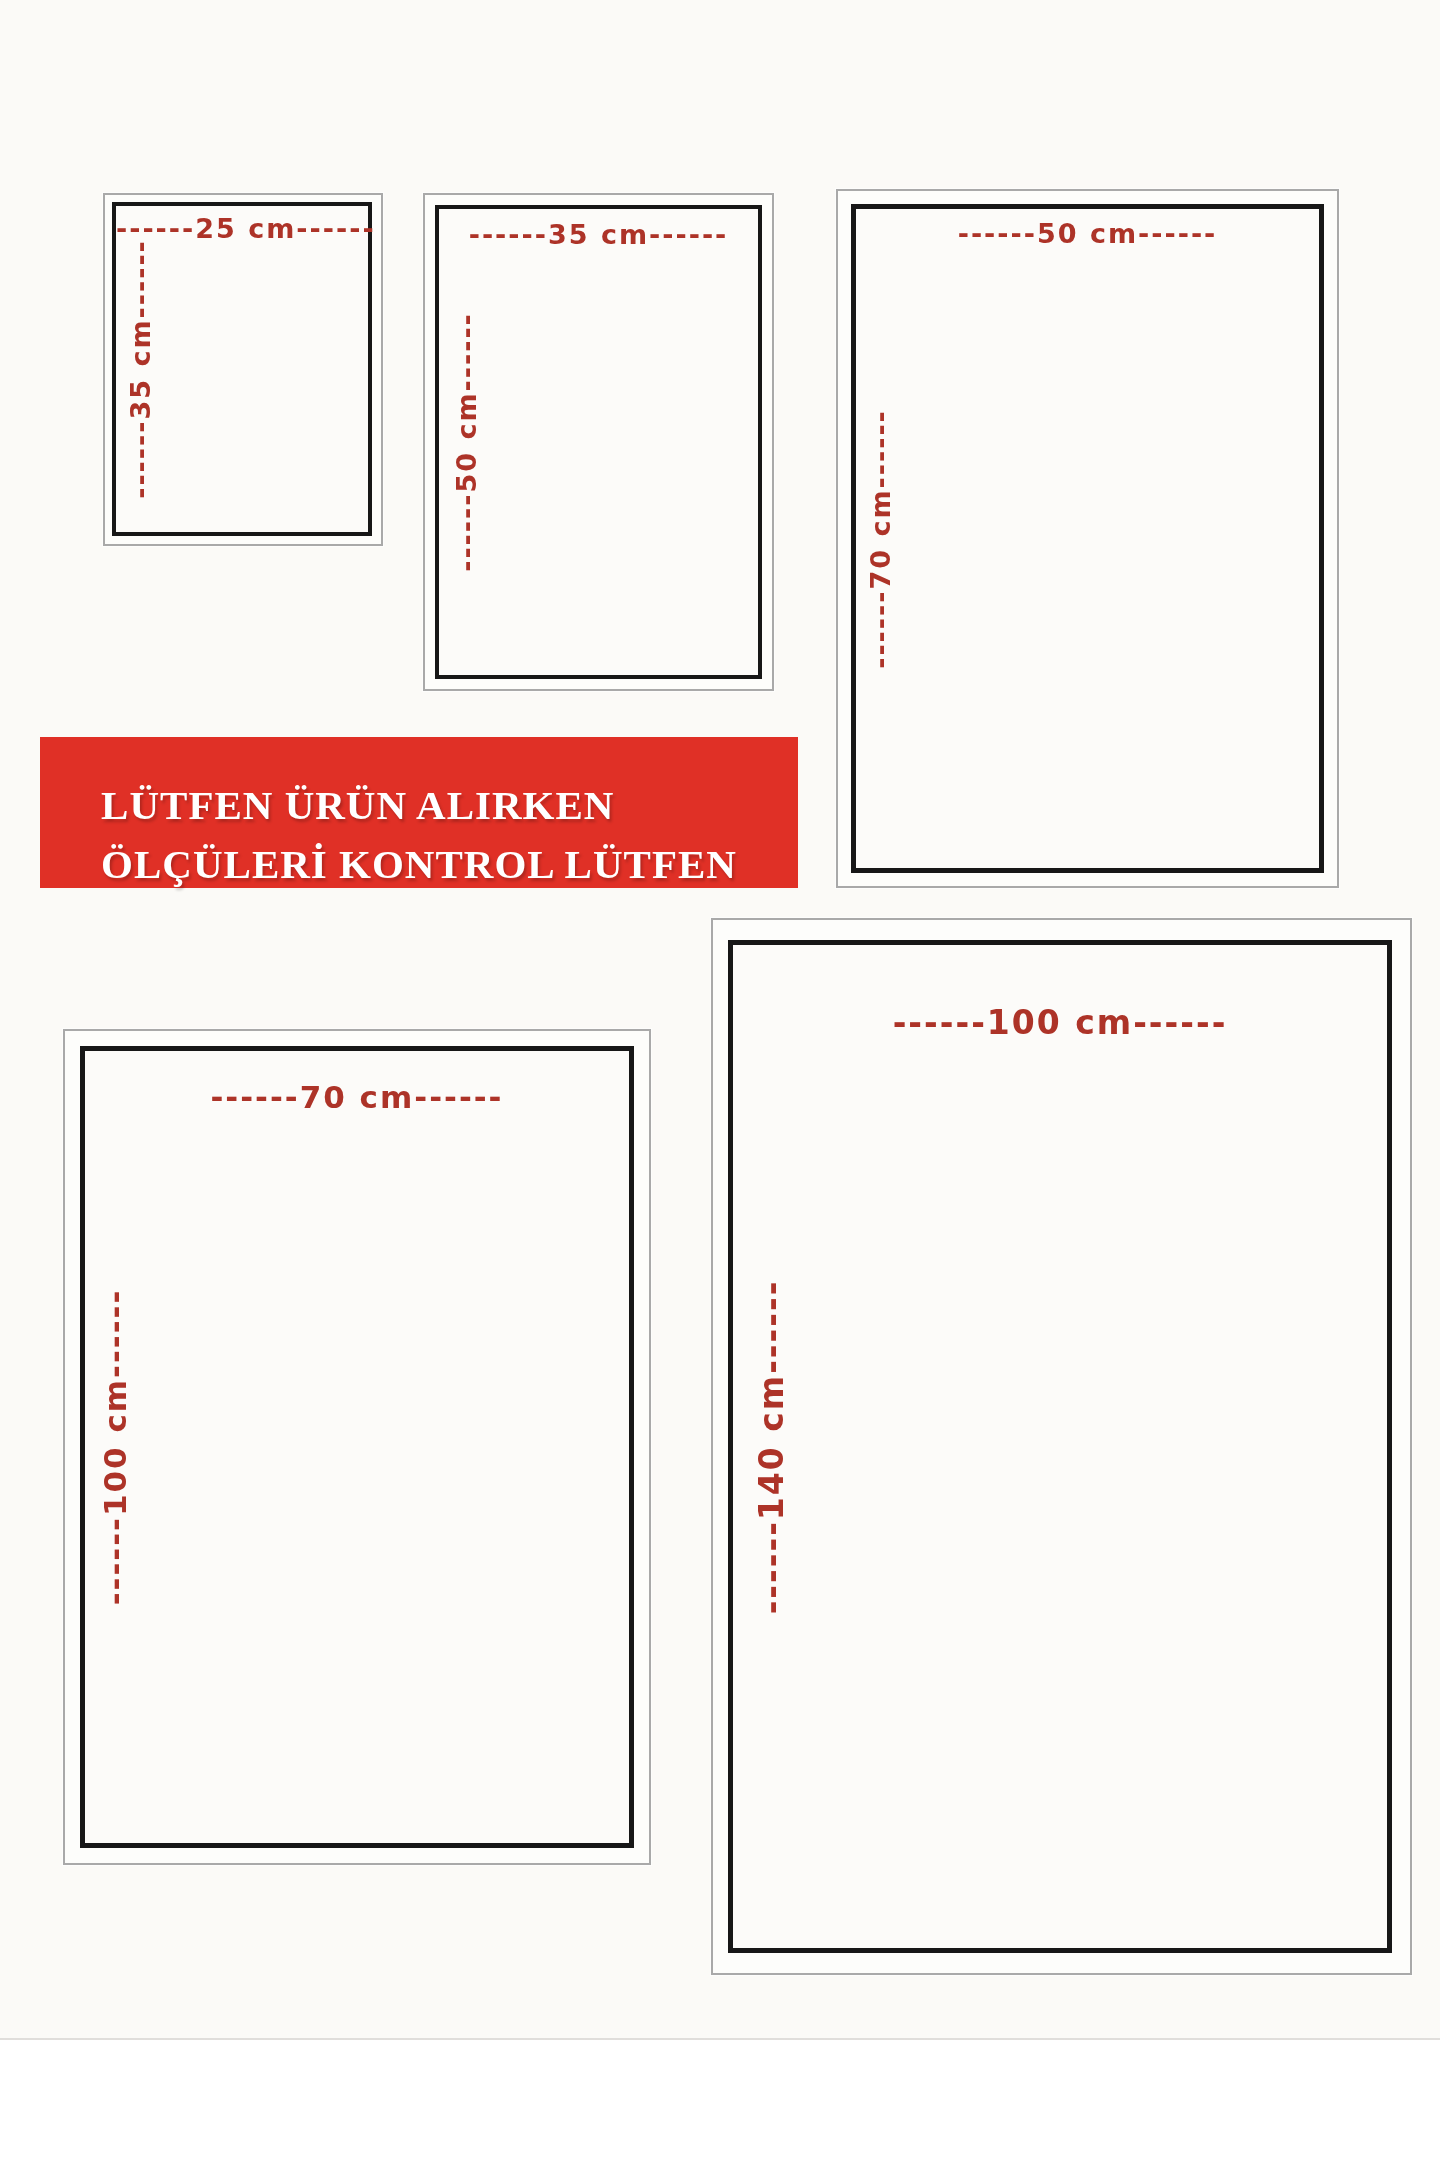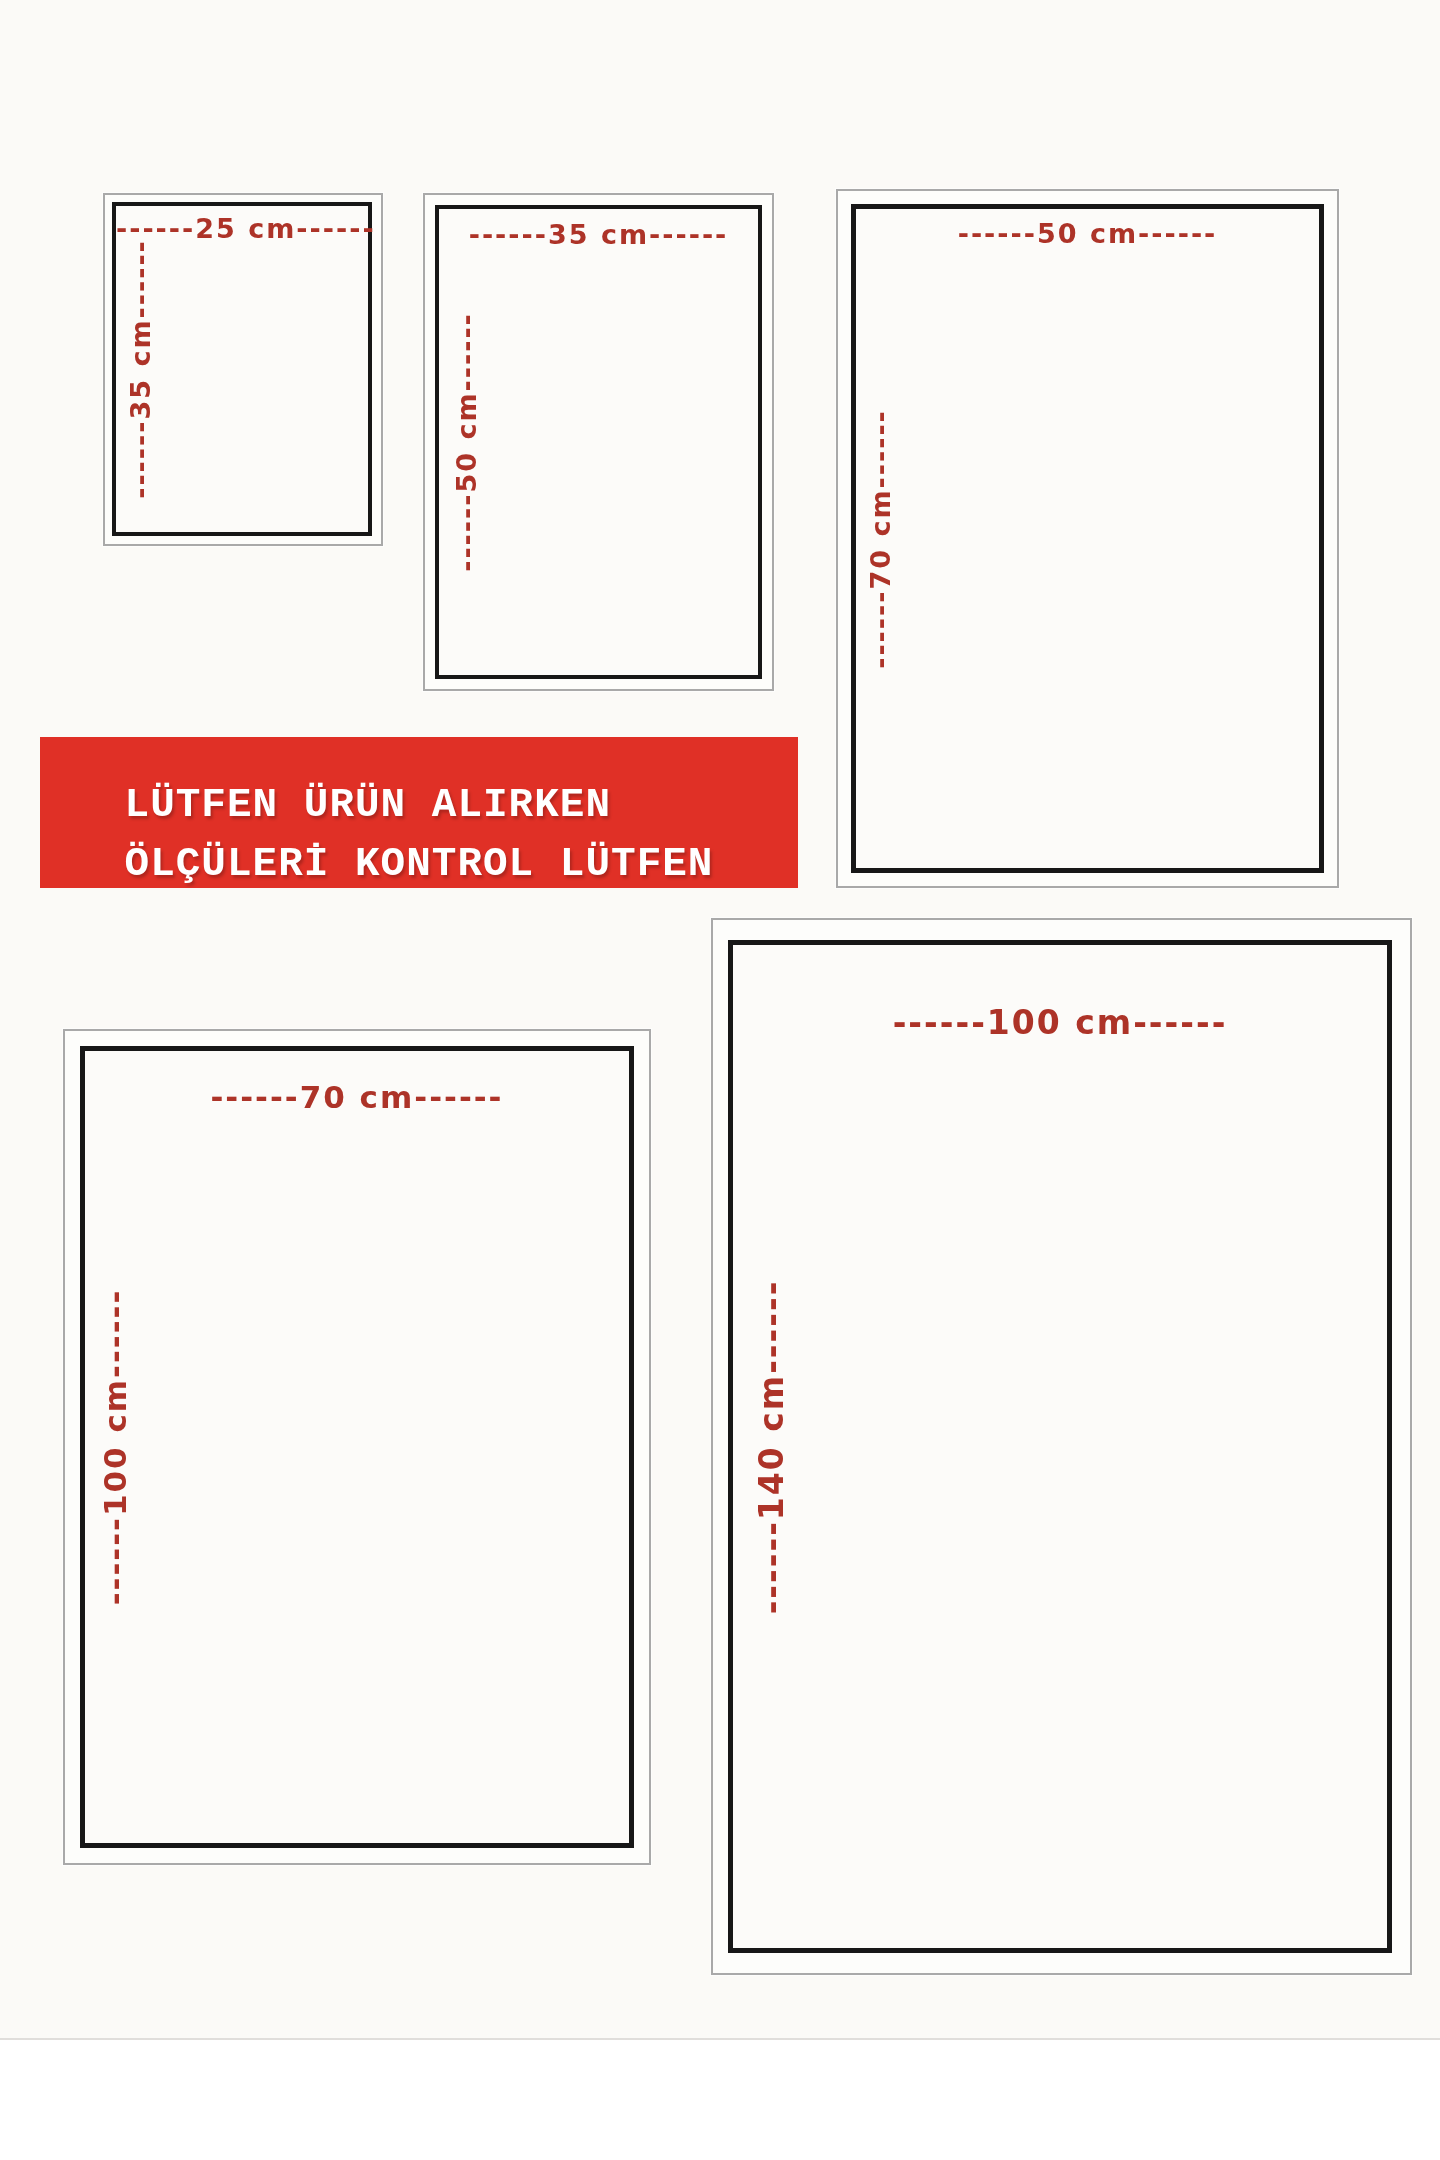--- a/index.html
+++ b/index.html
@@ -76,21 +76,21 @@
     box-sizing:border-box;
   }
   .banner-text{
     text-align:left;
     color:#ffffff;
     font-weight:bold;
     font-size:41px;
     line-height:1.42;
     letter-spacing:1px;
     text-shadow:2px 3px 3px rgba(0,0,0,.22);
-    font-family:Liberation Mono, monospace;
+    font-family:Liberation Serif, serif;
     margin-top:44px;
   }
   
   .page-bottom{
     position:absolute;left:0;right:0;top:2038px;bottom:0;
     background:#ffffff;
     border-top:2px solid #e0dedb;
   }
 </style>
 </head>

